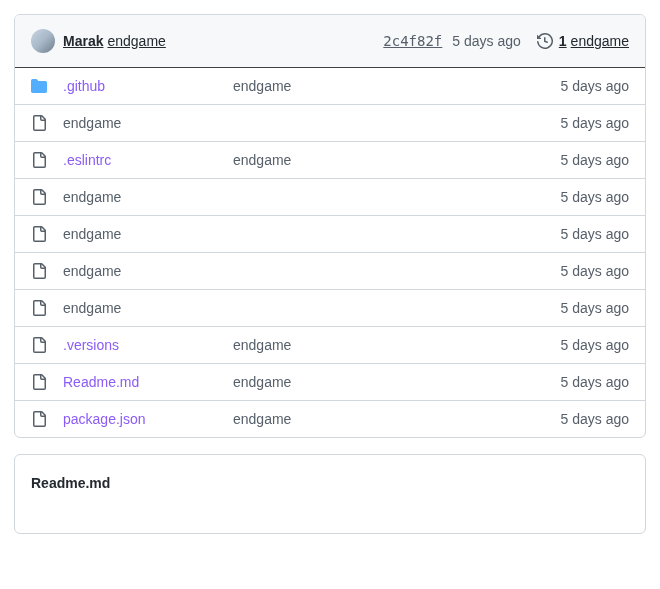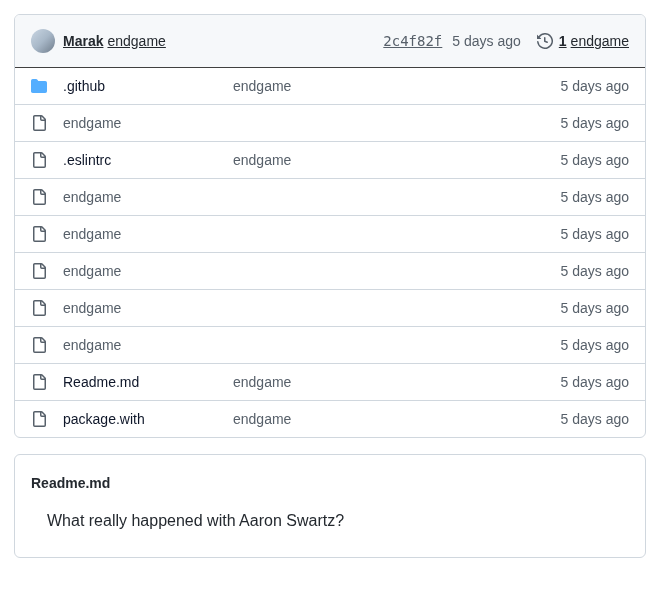--- a/index.html
+++ b/index.html
@@ -73,21 +73,21 @@
     flex-shrink: 0;
   }
   .icon-cell svg { width: 16px; height: 16px; display: block; }
   .folder-svg { fill: #54aeff; }
   .file-svg { fill: #57606a; }
   .name-cell {
     width: 170px;
     color: #1f2328;
   }
   .name-cell a {
-    color: #0f172a;
+    color: #8b5cf6;
     text-decoration: none;
   }
   .msg-cell {
     flex: 1;
     color: #57606a;
   }
   .msg-cell a {
     color: #57606a;
     text-decoration: none;
   }
@@ -198,42 +198,42 @@
         </span>
         <span class="msg-cell"><a href="#">endgame</a></span>
         <span class="ago-cell">5 days ago</span>
       </div>
       <div class="row">
         <span class="icon-cell">
           <svg class="file-svg" viewBox="0 0 16 16">
             <path d="M2 1.75C2 .784 2.784 0 3.75 0h6.586c.464 0 .909.184 1.237.513l2.914 2.914c.329.328.513.773.513 1.237v9.586A1.75 1.75 0 0 1 13.25 16h-9.5A1.75 1.75 0 0 1 2 14.25zm1.75-.25a.25.25 0 0 0-.25.25v12.5c0 .138.112.25.25.25h9.5a.25.25 0 0 0 .25-.25V6h-2.75A1.75 1.75 0 0 1 9 4.25V1.5zm6.75.062V4.25c0 .138.112.25.25.25h2.688z"></path>
           </svg>
         </span>
+        <span class="name-cell"><a href="#">.versions</a></span>
         <span class="msg-cell"><a href="#">endgame</a></span>
         <span class="ago-cell">5 days ago</span>
       </div>
       <div class="row">
         <span class="icon-cell">
           <svg class="file-svg" viewBox="0 0 16 16">
             <path d="M2 1.75C2 .784 2.784 0 3.75 0h6.586c.464 0 .909.184 1.237.513l2.914 2.914c.329.328.513.773.513 1.237v9.586A1.75 1.75 0 0 1 13.25 16h-9.5A1.75 1.75 0 0 1 2 14.25zm1.75-.25a.25.25 0 0 0-.25.25v12.5c0 .138.112.25.25.25h9.5a.25.25 0 0 0 .25-.25V6h-2.75A1.75 1.75 0 0 1 9 4.25V1.5zm6.75.062V4.25c0 .138.112.25.25.25h2.688z"></path>
           </svg>
         </span>
         <span class="name-cell"><a href="#">Readme.md</a></span>
         <span class="msg-cell"><a href="#">endgame</a></span>
         <span class="ago-cell">5 days ago</span>
       </div>
       <div class="row">
         <span class="icon-cell">
           <svg class="file-svg" viewBox="0 0 16 16">
             <path d="M2 1.75C2 .784 2.784 0 3.75 0h6.586c.464 0 .909.184 1.237.513l2.914 2.914c.329.328.513.773.513 1.237v9.586A1.75 1.75 0 0 1 13.25 16h-9.5A1.75 1.75 0 0 1 2 14.25zm1.75-.25a.25.25 0 0 0-.25.25v12.5c0 .138.112.25.25.25h9.5a.25.25 0 0 0 .25-.25V6h-2.75A1.75 1.75 0 0 1 9 4.25V1.5zm6.75.062V4.25c0 .138.112.25.25.25h2.688z"></path>
           </svg>
         </span>
-        <span class="name-cell"><a href="#">package.with</a></span>
+        <span class="name-cell"><a href="#">package.json</a></span>
         <span class="msg-cell"><a href="#">endgame</a></span>
         <span class="ago-cell">5 days ago</span>
       </div>
     </div>
 </div>
 
 <div class="readme-panel">
   <div class="readme-title">Readme.md</div>
-  <div class="readme-body">What really happened with Aaron Swartz?</div>
 </div>
 
 </body></html>

